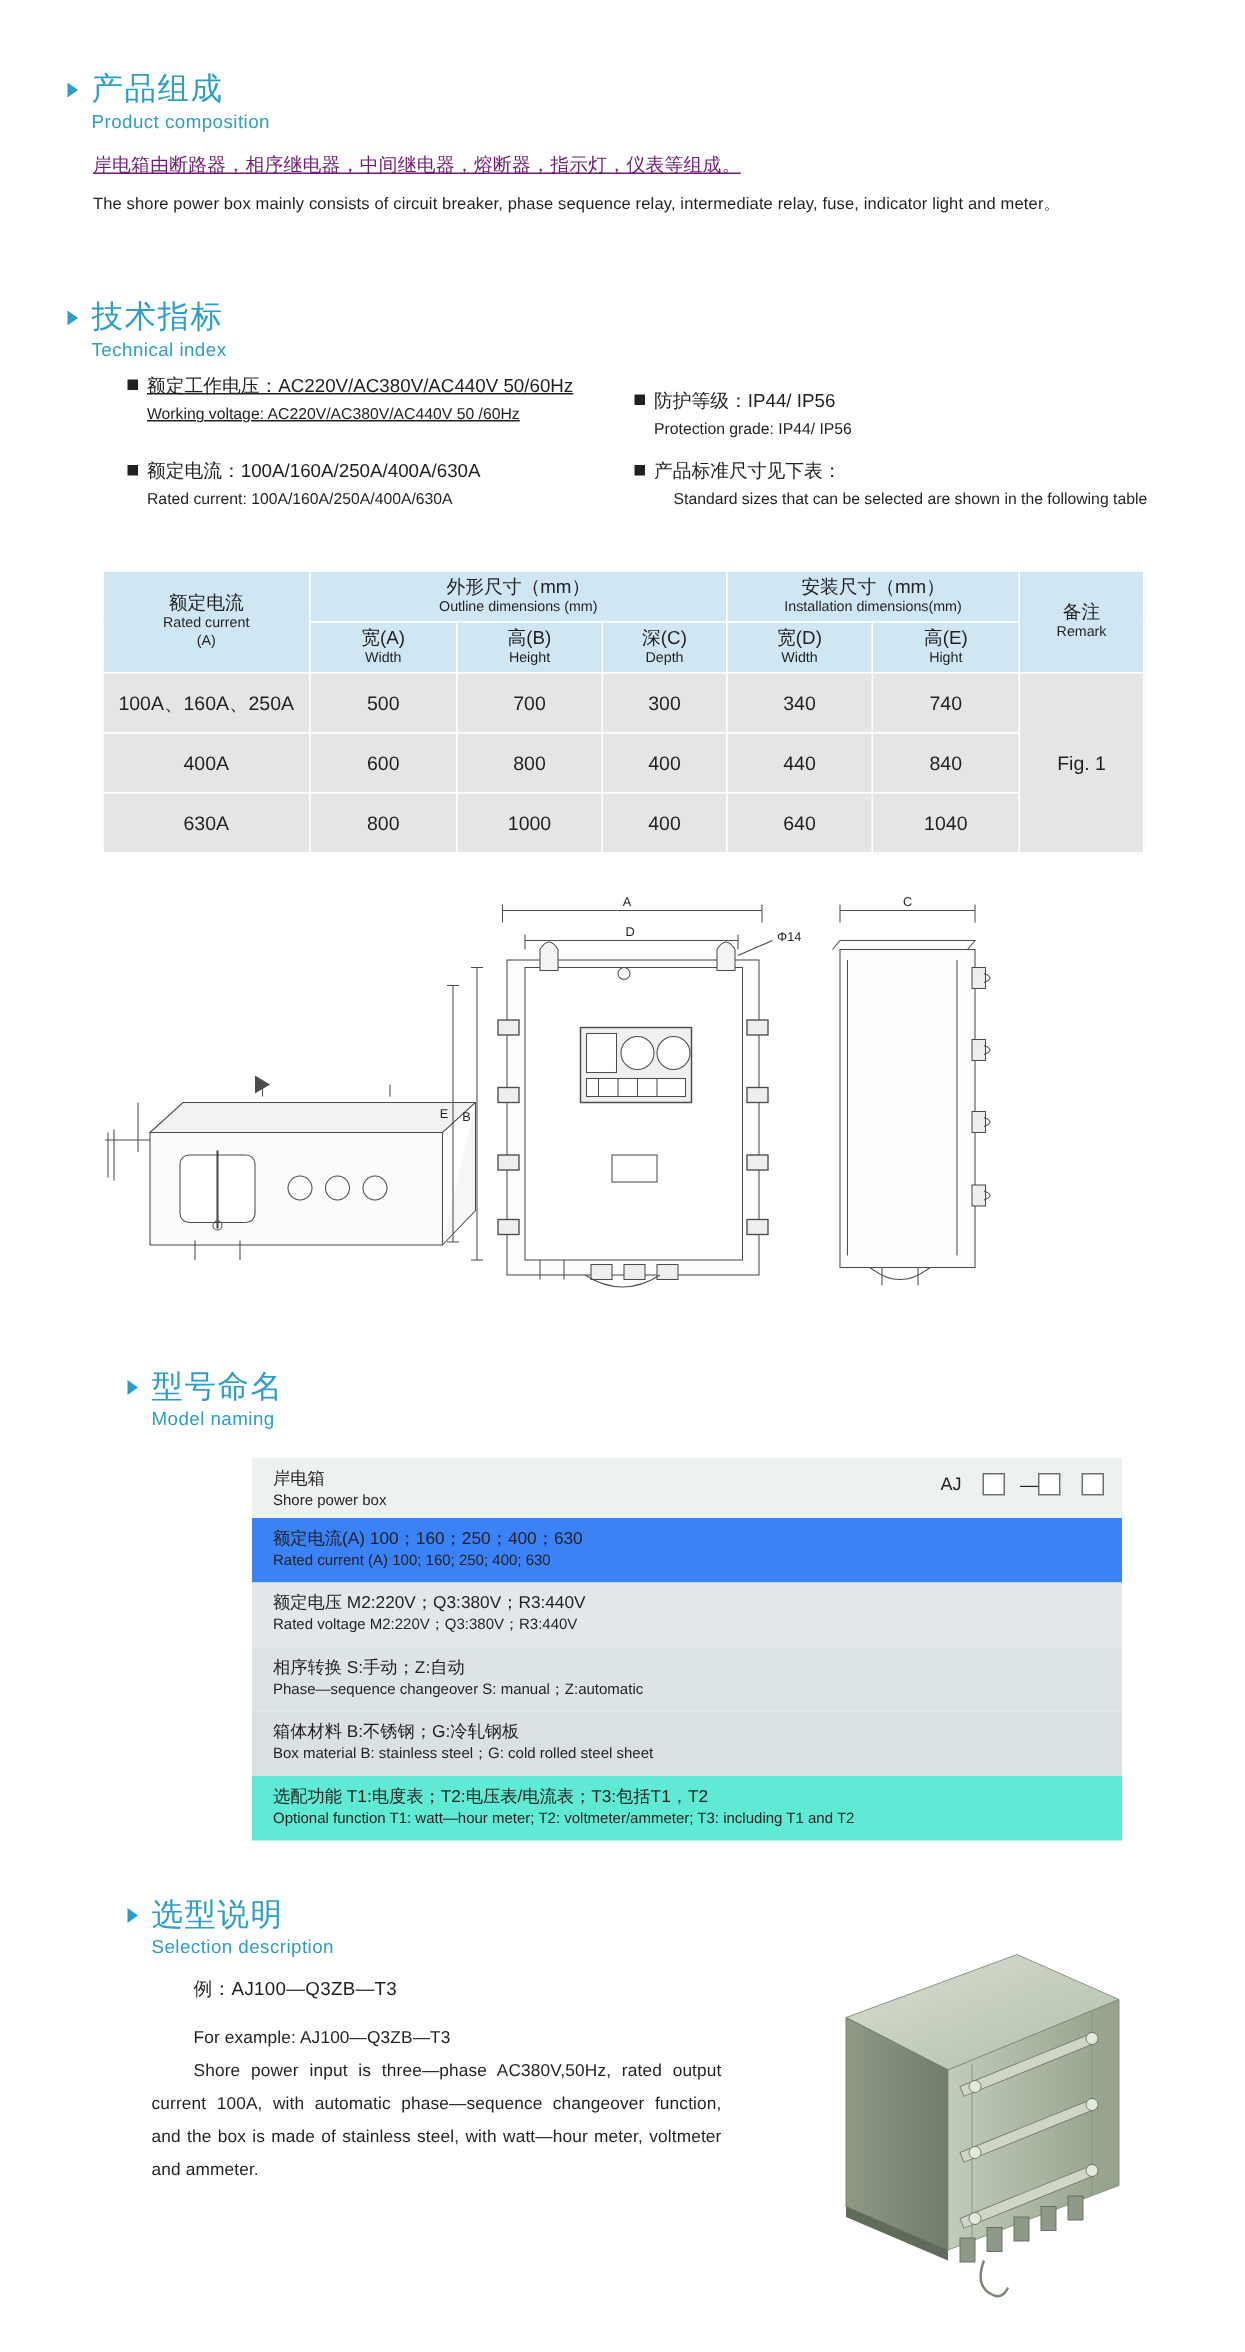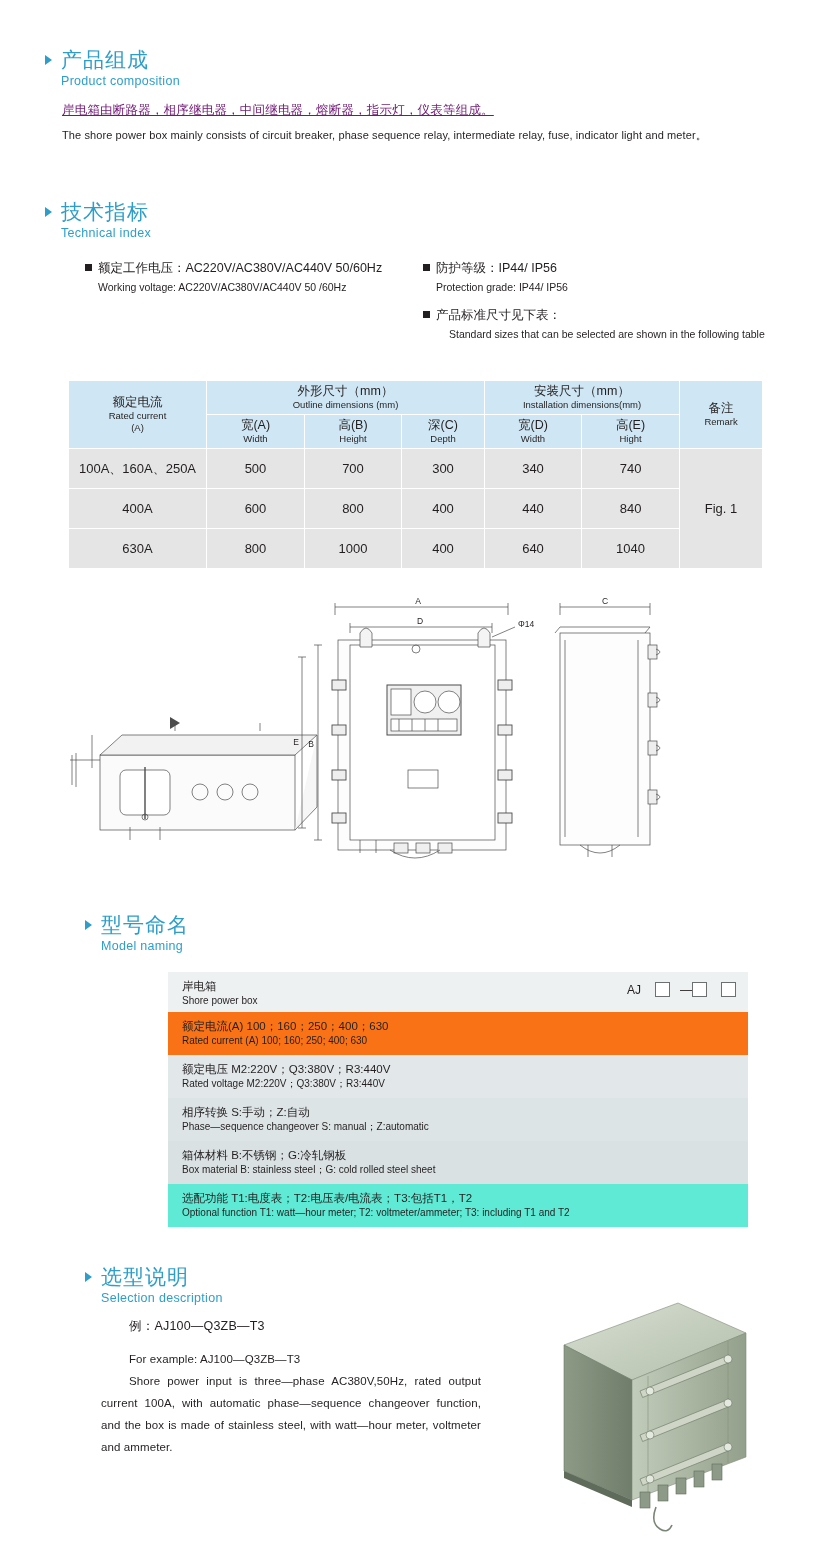--- a/index.html
+++ b/index.html
@@ -59,21 +59,21 @@
   table.spec tbody td { background:#e5e5e5; height:40px; font-size:13px;}
   .th-cn { font-size:12.5px; display:block; line-height:15px;}
   .th-en { font-size:9.5px; display:block; line-height:12px;}
 
   
   .mn-wrap { position:absolute; }
   .mn-row { position:relative; font-size:0; }
   .mn-row .cn { font-size:11.5px; line-height:15px; display:block;}
   .mn-row .en { font-size:10px; line-height:14px; display:block;}
   .mn-r1 { background:#eef1f2; }
-  .mn-r2 { background:#f97316; }
+  .mn-r2 { background:#3b82f6; }
   .mn-r3 { background:#e2e8ea; }
   .mn-r4 { background:#dde4e6; }
   .mn-r5 { background:#d9e1e3; }
   .mn-r6 { background:#5eead4; }
   .mn-pad { padding:7px 0 7px 14px; }
   .code-box {
     display:inline-block; width:15px; height:15px; border:1px solid #6d7071;
     background:#ffffff; vertical-align:middle;
   }
   .code-aj { font-size:12px; vertical-align:middle; }
@@ -99,23 +99,27 @@
 
   <div class="txt-cn" style="position:absolute; left:62px; top:102px;">岸电箱由断路器，相序继电器，中间继电器，熔断器，指示灯，仪表等组成。</div>
   <div class="txt-en" style="position:absolute; left:62px; top:128px;">The shore power box mainly consists of circuit breaker, phase sequence relay, intermediate relay, fuse, indicator light and meter。</div>
 
   <div class="sec-head" style="left:45px; top:200px;">
     <span class="arrow"></span>
     <div class="cn">技术指标</div>
     <div class="en">Technical index</div>
   </div>
 
-  <div class="bullet" style="left:85px; top:258px; width:330px;">
+  <div class="bullet" style="left:85px; top:248px; width:330px;text-decoration:underline;">
     <span class="sq"></span><span class="l1">额定工作电压：AC220V/AC380V/AC440V  50/60Hz</span>
     <span class="l2">Working voltage: AC220V/AC380V/AC440V 50 /60Hz</span>
+  </div>
+  <div class="bullet" style="left:85px; top:305px; width:330px;">
+    <span class="sq"></span><span class="l1">额定电流：100A/160A/250A/400A/630A</span>
+    <span class="l2">Rated current: 100A/160A/250A/400A/630A</span>
   </div>
 
   <div class="bullet" style="left:423px; top:258px; width:340px;">
     <span class="sq"></span><span class="l1">防护等级：IP44/ IP56</span>
     <span class="l2">Protection grade: IP44/ IP56</span>
   </div>
   <div class="bullet" style="left:423px; top:305px; width:345px;">
     <span class="sq"></span><span class="l1">产品标准尺寸见下表：</span>
     <span class="l2" style="text-align:justify; margin-left:26px;">Standard  sizes  that  can  be  selected  are  shown  in  the following table</span>
   </div>

